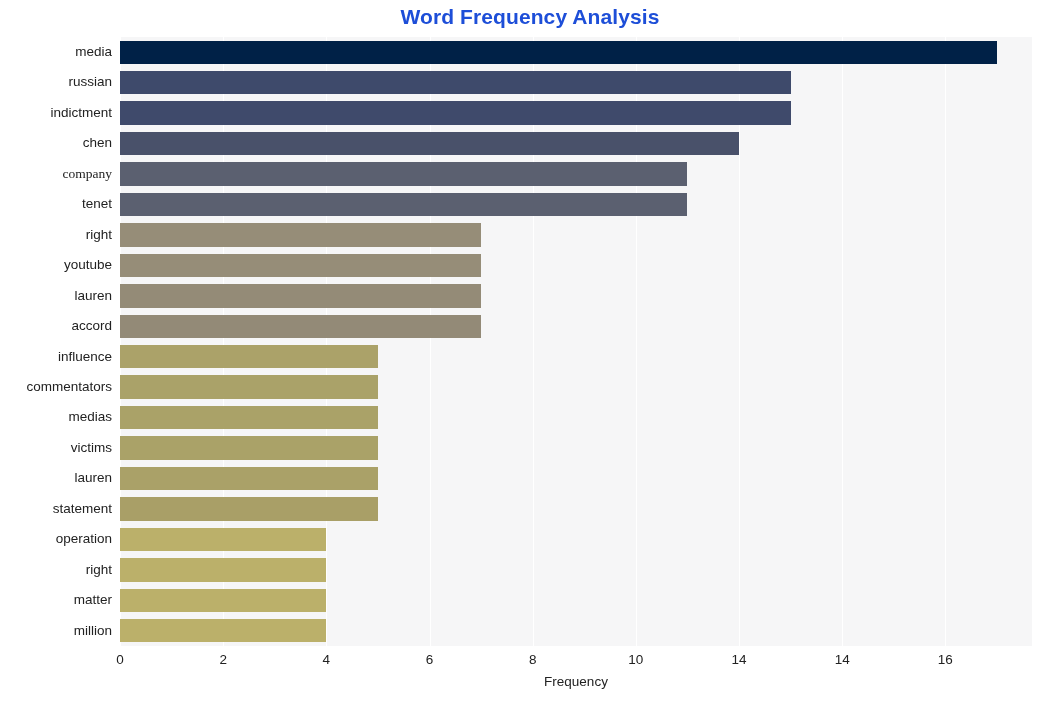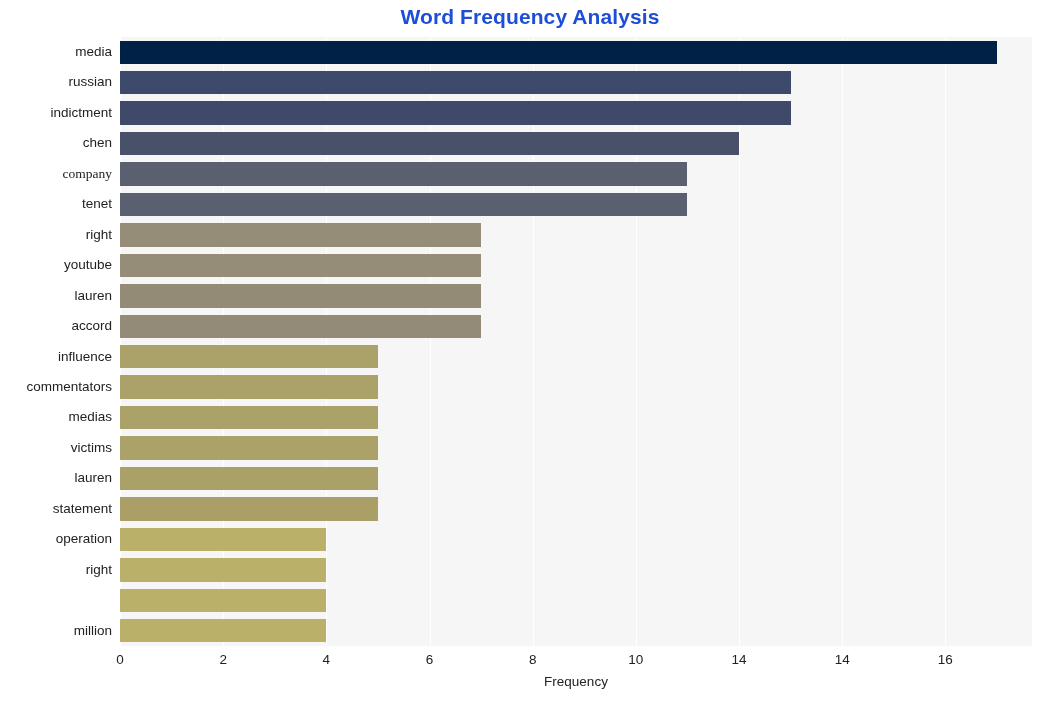--- a/index.html
+++ b/index.html
@@ -132,20 +132,21 @@
       <div class="ytick" style="top: 243.6px; height: 30.45px; line-height: 30.45px;">lauren</div>
       <div class="ytick" style="top: 274.05px; height: 30.45px; line-height: 30.45px;">accord</div>
       <div class="ytick" style="top: 304.5px; height: 30.45px; line-height: 30.45px;">influence</div>
       <div class="ytick" style="top: 334.95px; height: 30.45px; line-height: 30.45px;">commentators</div>
       <div class="ytick" style="top: 365.4px; height: 30.45px; line-height: 30.45px;">medias</div>
       <div class="ytick" style="top: 395.85px; height: 30.45px; line-height: 30.45px;">victims</div>
       <div class="ytick" style="top: 426.3px; height: 30.45px; line-height: 30.45px;">lauren</div>
       <div class="ytick" style="top: 456.75px; height: 30.45px; line-height: 30.45px;">statement</div>
       <div class="ytick" style="top: 487.2px; height: 30.45px; line-height: 30.45px;">operation</div>
       <div class="ytick" style="top: 517.65px; height: 30.45px; line-height: 30.45px;">right</div>
+      <div class="ytick" style="top: 548.1px; height: 30.45px; line-height: 30.45px;">matter</div>
       <div class="ytick" style="top: 578.55px; height: 30.45px; line-height: 30.45px;">million</div>
     </div>
 
   <div id="plot-area">
     <div id="gridlines">
         <div class="gridline-v" style="left: 0px;"></div>
         <div class="gridline-v" style="left: 103.167px;"></div>
         <div class="gridline-v" style="left: 206.335px;"></div>
         <div class="gridline-v" style="left: 309.502px;"></div>
         <div class="gridline-v" style="left: 412.67px;"></div>

